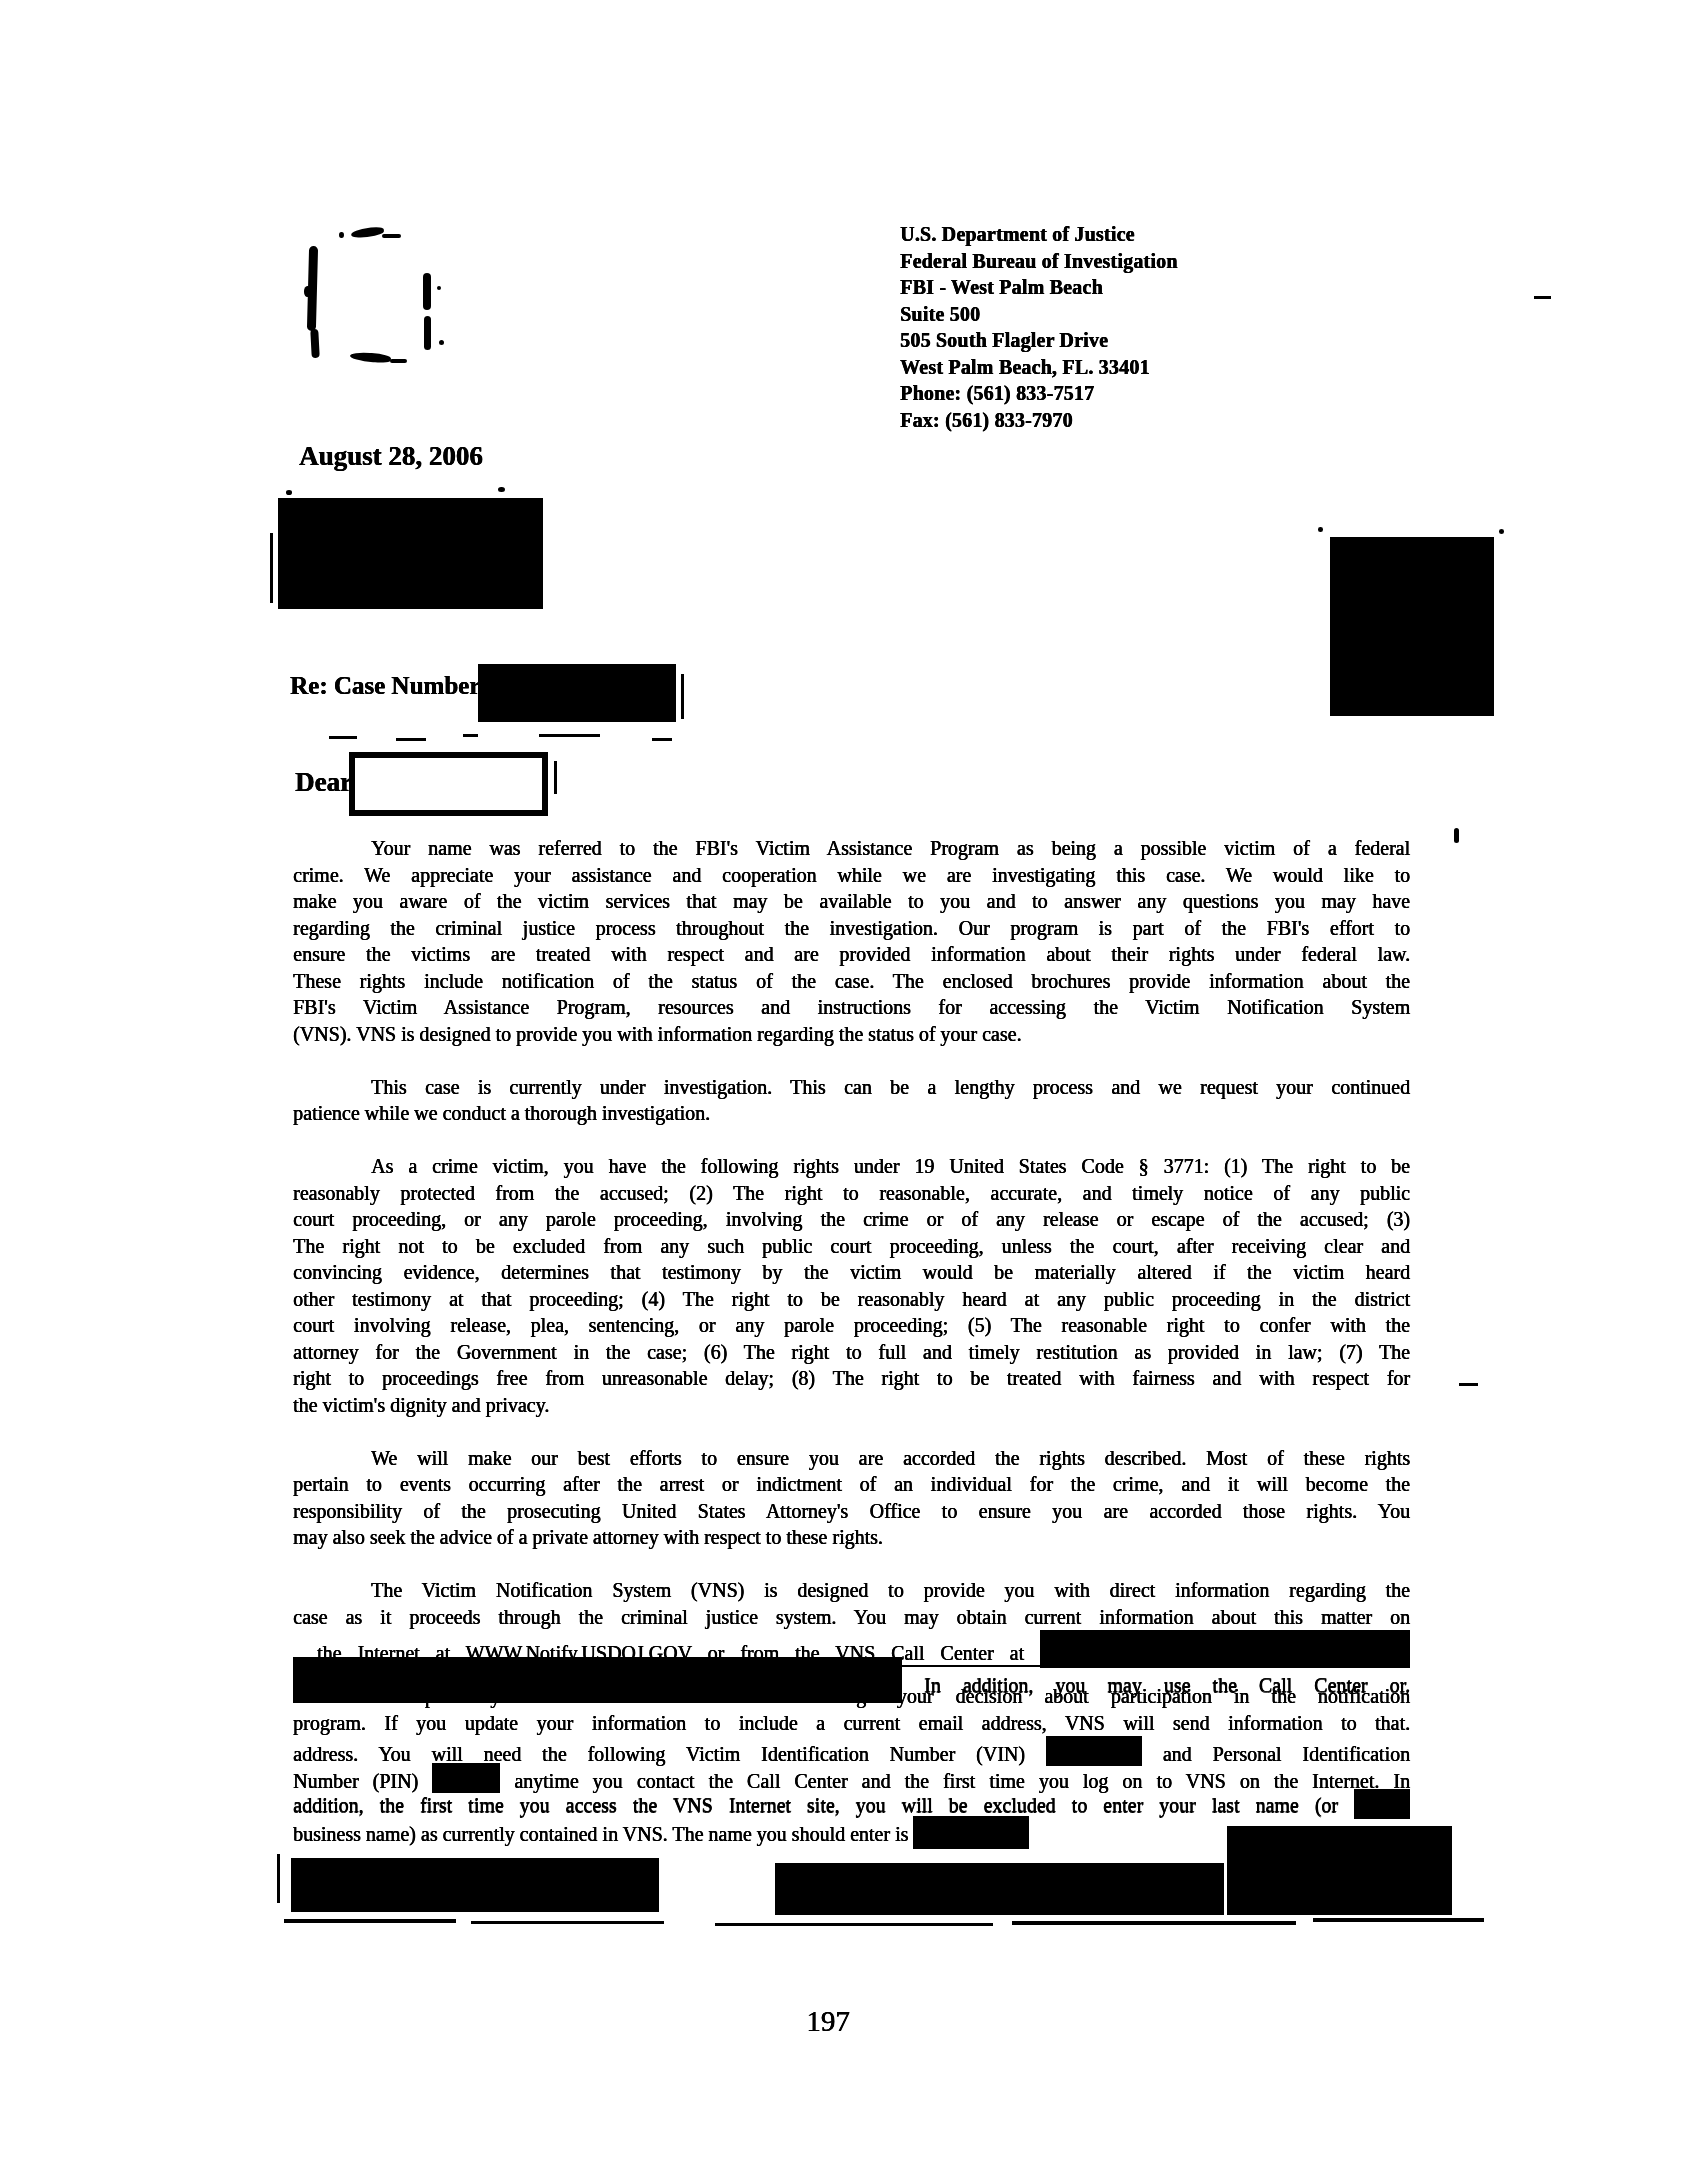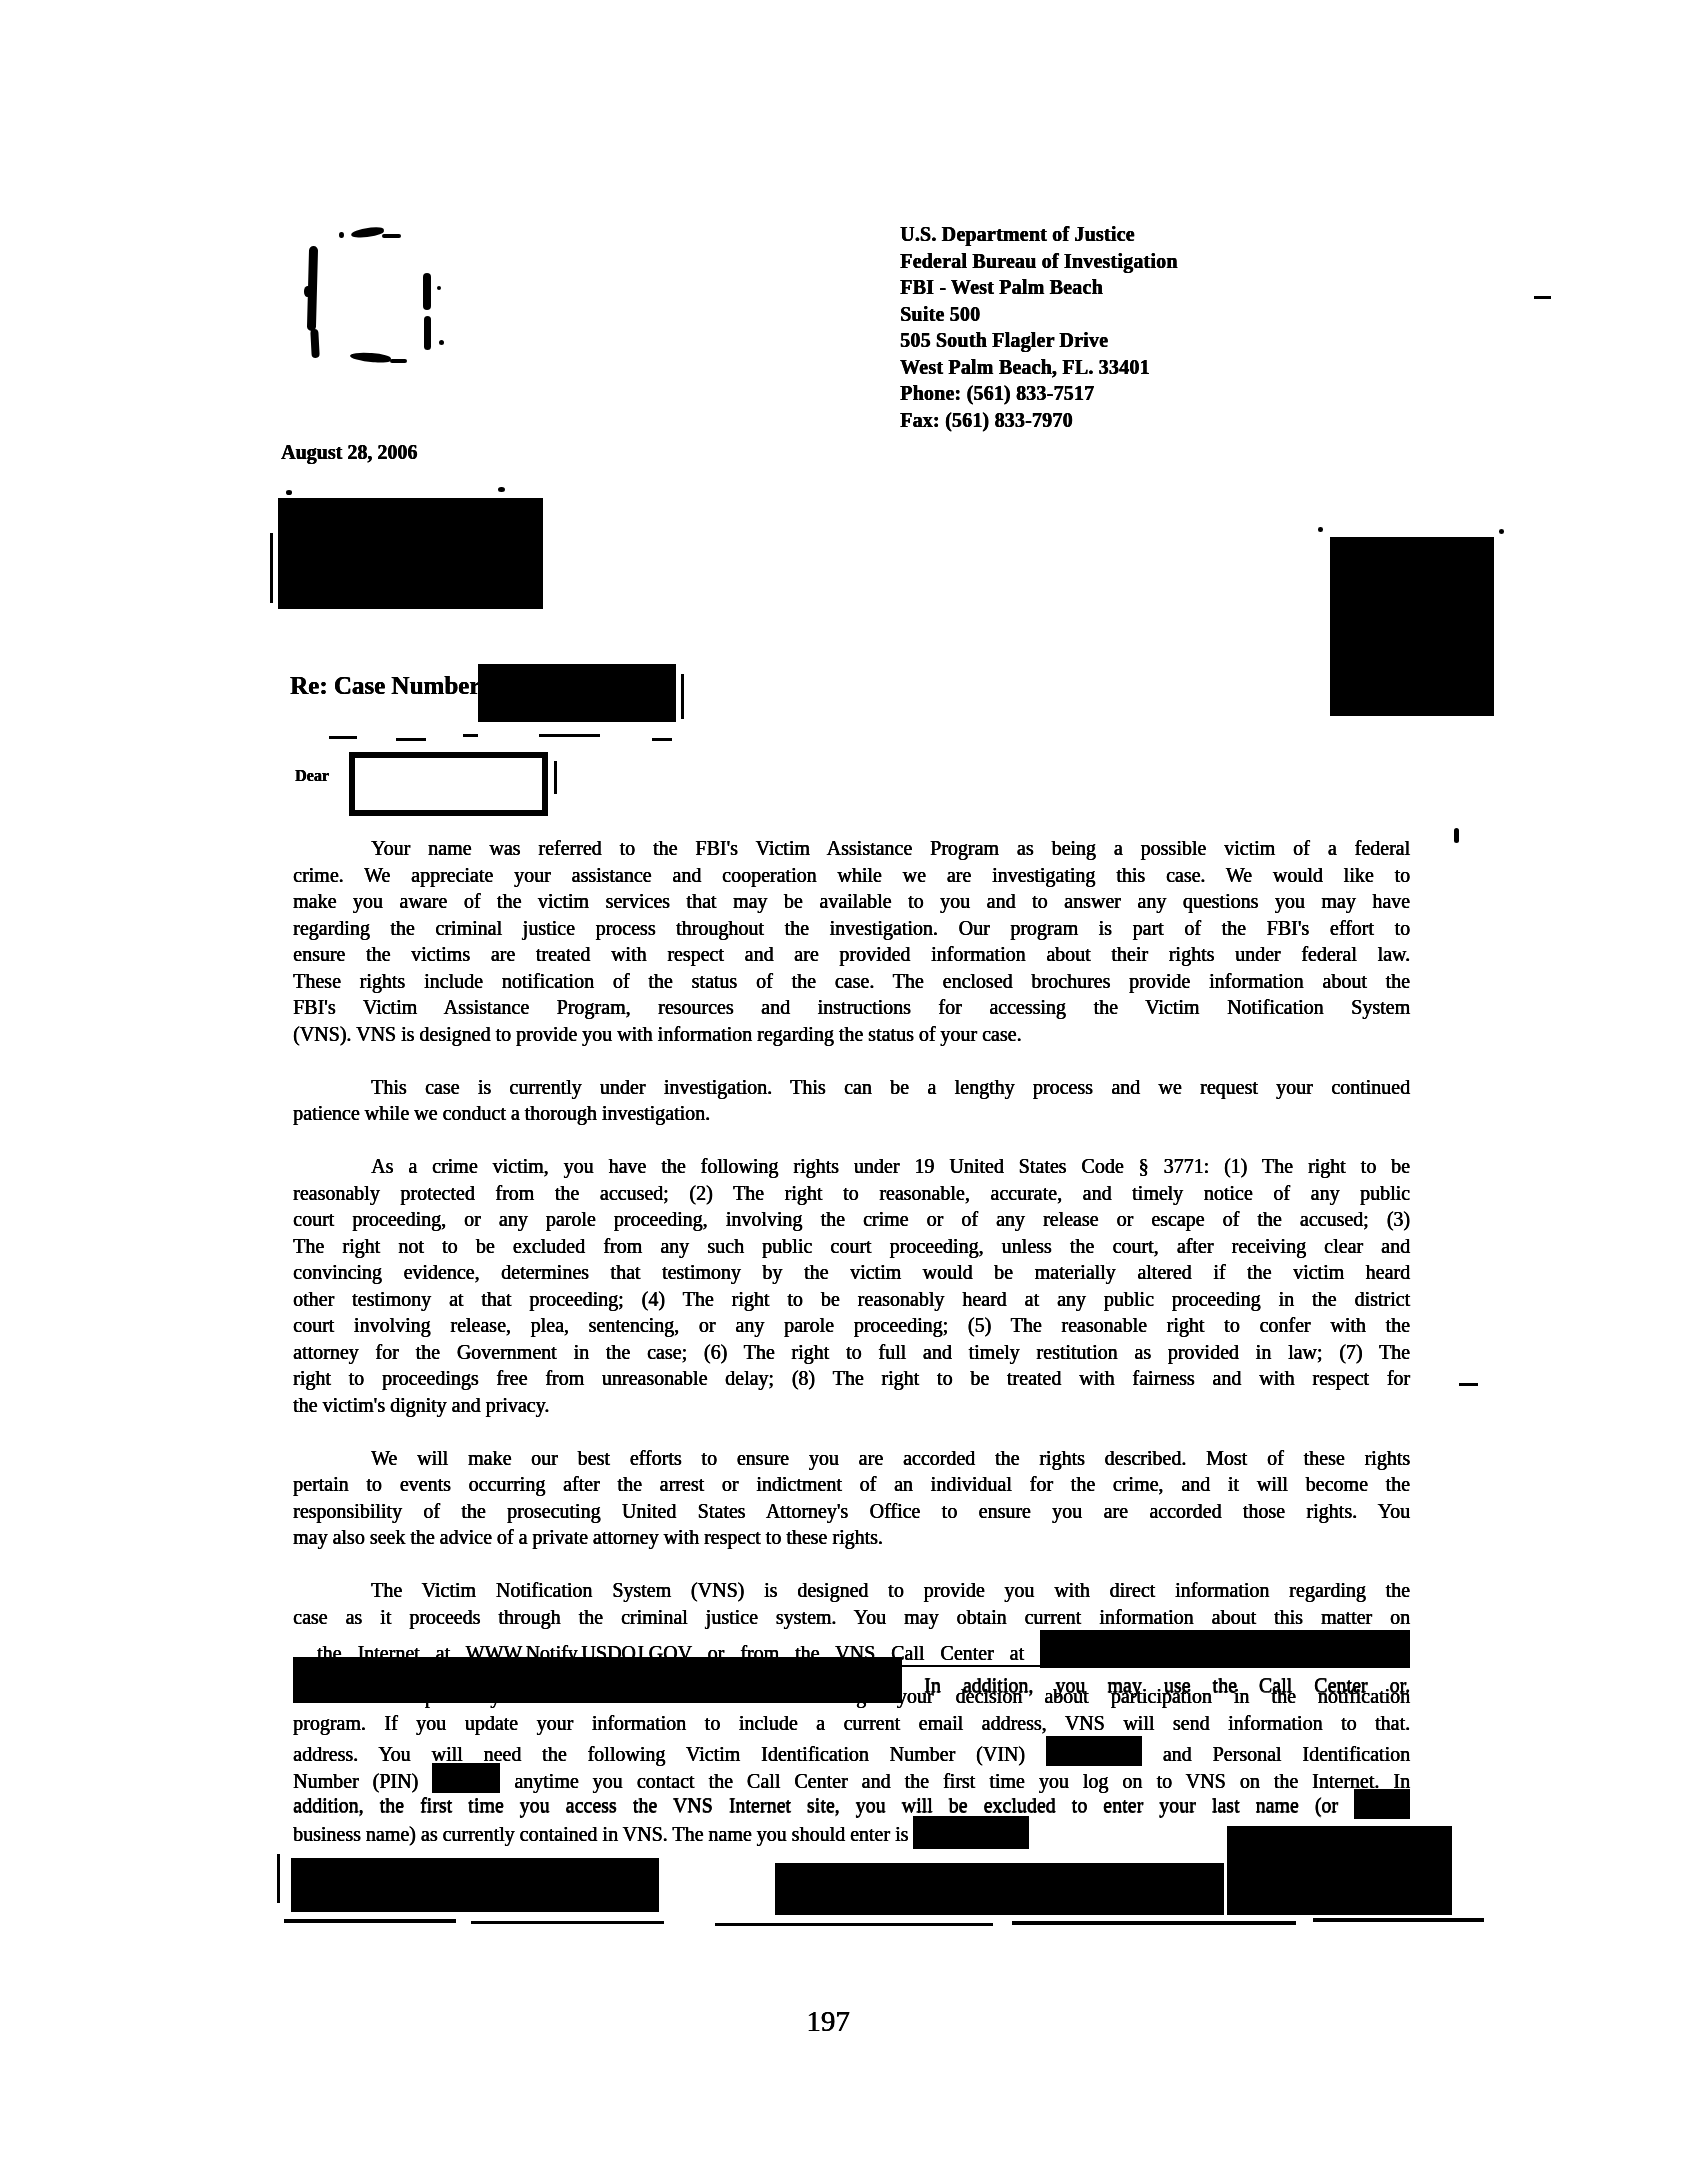--- a/index.html
+++ b/index.html
@@ -18,27 +18,27 @@
   }
   .txt{ text-shadow:0.5px 0 0 currentColor, 0 0.3px 0 currentColor; }
 
   .letterhead{
     position:absolute;left:900px;top:221px;
     font-size:20px;line-height:26.5px;font-weight:bold;
     letter-spacing:0.2px;
   }
   .letterhead div{white-space:nowrap;}
 
-  .date{position:absolute;left:281px;top:441px;font-size:20px;font-weight:bold;}
+  .date{position:absolute;left:299px;top:441px;font-size:27px;font-weight:bold;}
 
   .re-label{position:absolute;left:290px;top:672px;font-size:25px;font-weight:bold;}
   .redact{position:absolute;background:#000;}
   .re-redact{left:478px;top:664px;width:198px;height:58px;}
 
-  .dear-label{position:absolute;left:295px;top:767px;font-size:16px;font-weight:bold;}
+  .dear-label{position:absolute;left:295px;top:767px;font-size:27px;font-weight:bold;}
   .dear-box{position:absolute;left:349px;top:752px;width:187px;height:52px;border:6.6px solid #000;background:#fff;}
 
   .body-block{
     position:absolute;left:293px;top:835px;width:1117px;
     font-size:20px;line-height:26.5px;
   }
   .para + .para{margin-top:26.5px;}
   .line{
     height:26.5px;
     text-align:justify;

